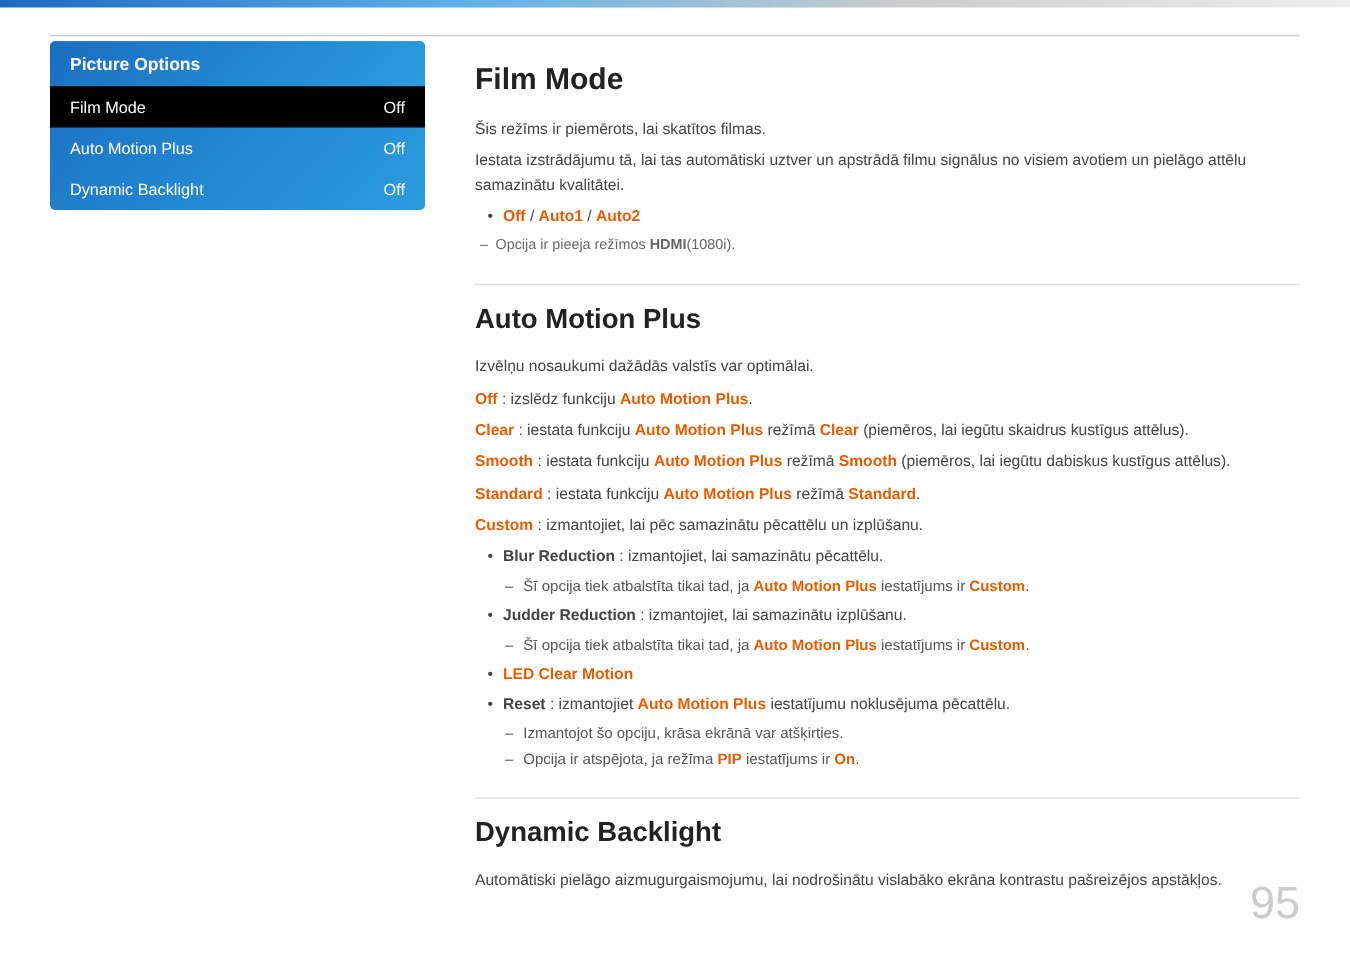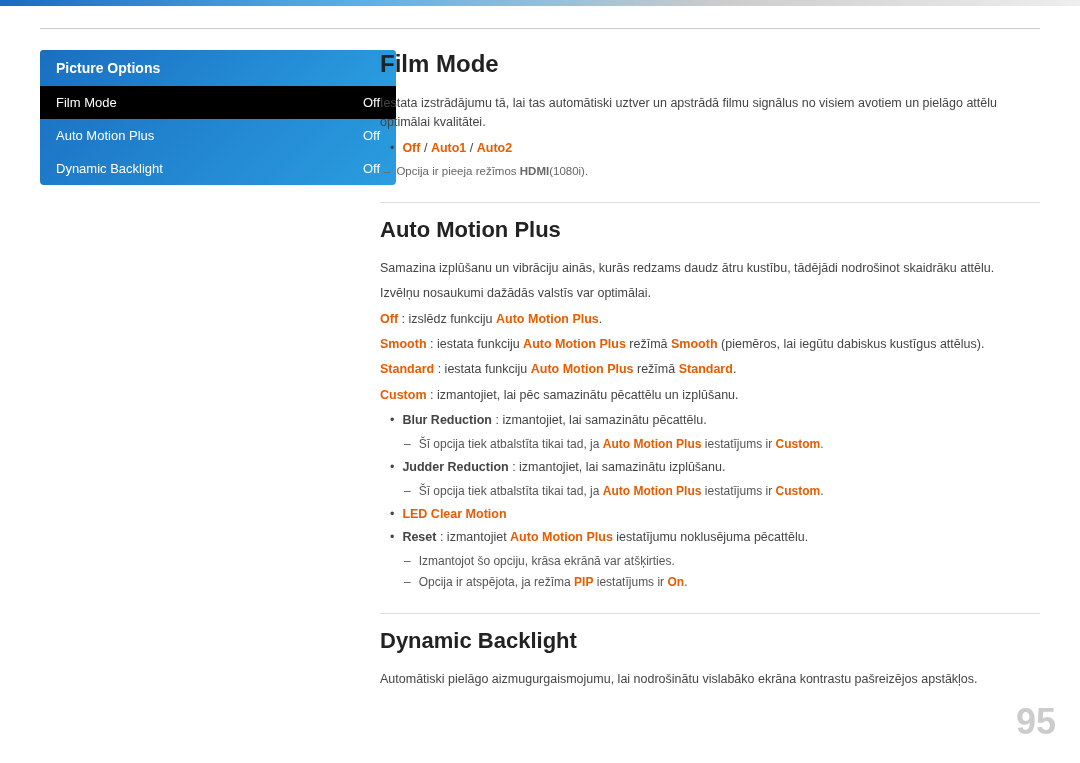--- a/index.html
+++ b/index.html
@@ -30,23 +30,23 @@
       top: 28px;
       left: 40px;
       right: 40px;
       height: 1px;
       background: #ccc;
     }
 
     
     .sidebar {
       position: absolute;
-      top: 50px;
+      top: 33px;
       left: 40px;
-      width: 356px;
+      width: 300px;
     }
 
     .picture-options-box {
       background: linear-gradient(135deg, #1a6ec0, #2a9de0);
       border-radius: 4px;
       padding: 0;
       overflow: hidden;
     }
 
     .picture-options-title {
@@ -188,24 +188,24 @@
     }
 
     
     .orange { color: #e85c00; font-weight: bold; }
     .bold { font-weight: bold; }
 
     
     .page-number {
       position: absolute;
       bottom: 20px;
-      right: 24px;
+      right: 40px;
       font-size: 36px;
       color: #ccc;
-      font-weight: 700;
+      font-weight: 400;
     }
   </style>
 </head>
 <body>
 
 <div class="top-bar"></div>
 
 <div class="divider-line"></div>
 
 <div class="sidebar">
@@ -223,40 +223,43 @@
       <span class="item-label">Dynamic Backlight</span>
       <span class="item-value">Off</span>
     </div>
   </div>
 </div>
 
 <div class="main-content">
 
   <div class="section">
     <div class="section-title film-mode">Film Mode</div>
-    <div class="section-text">Iestata izstrādājumu tā, lai tas automātiski uztver un apstrādā filmu signālus no visiem avotiem un pielāgo attēlu optimālai kvalitātei.</div>
+    <div class="section-text">Šis režīms ir piemērots, lai skatītos filmas.</div>
+    <div class="section-text">Iestata izstrādājumu tā, lai tas automātiski uztver un apstrādā filmu signālus no visiem avotiem un pielāgo attēlu samazinātu kvalitātei.</div>
     <div class="bullet-item">
       <span>
         <span class="orange">Off</span> / <span class="orange">Auto1</span> / <span class="orange">Auto2</span>
       </span>
     </div>
     <div class="note-item">
       <span>Opcija ir pieeja režīmos <span class="bold">HDMI</span>(1080i).</span>
     </div>
   </div>
 
   <div class="section-divider"></div>
 
   <div class="section">
     <div class="section-title auto-motion">Auto Motion Plus</div>
-    <div class="section-text">Samazina izplūšanu un vibrāciju ainās, kurās redzams daudz ātru kustību, tādējādi nodrošinot skaidrāku attēlu.</div>
     <div class="section-text">Izvēlņu nosaukumi dažādās valstīs var optimālai.</div>
 
     <div class="section-text">
       <span class="orange">Off</span><span> : izslēdz funkciju </span><span class="orange">Auto Motion Plus</span><span>.</span>
+    </div>
+    <div class="section-text">
+      <span class="orange">Clear</span><span> : iestata funkciju </span><span class="orange">Auto Motion Plus</span><span> režīmā </span><span class="orange">Clear</span><span> (piemēros, lai iegūtu skaidrus kustīgus attēlus).</span>
     </div>
     <div class="section-text">
       <span class="orange">Smooth</span><span> : iestata funkciju </span><span class="orange">Auto Motion Plus</span><span> režīmā </span><span class="orange">Smooth</span><span> (piemēros, lai iegūtu dabiskus kustīgus attēlus).</span>
     </div>
     <div class="section-text">
       <span class="orange">Standard</span><span> : iestata funkciju </span><span class="orange">Auto Motion Plus</span><span> režīmā </span><span class="orange">Standard</span><span>.</span>
     </div>
     <div class="section-text">
       <span class="orange">Custom</span><span> : izmantojiet, lai pēc samazinātu pēcattēlu un izplūšanu.</span>
     </div>

